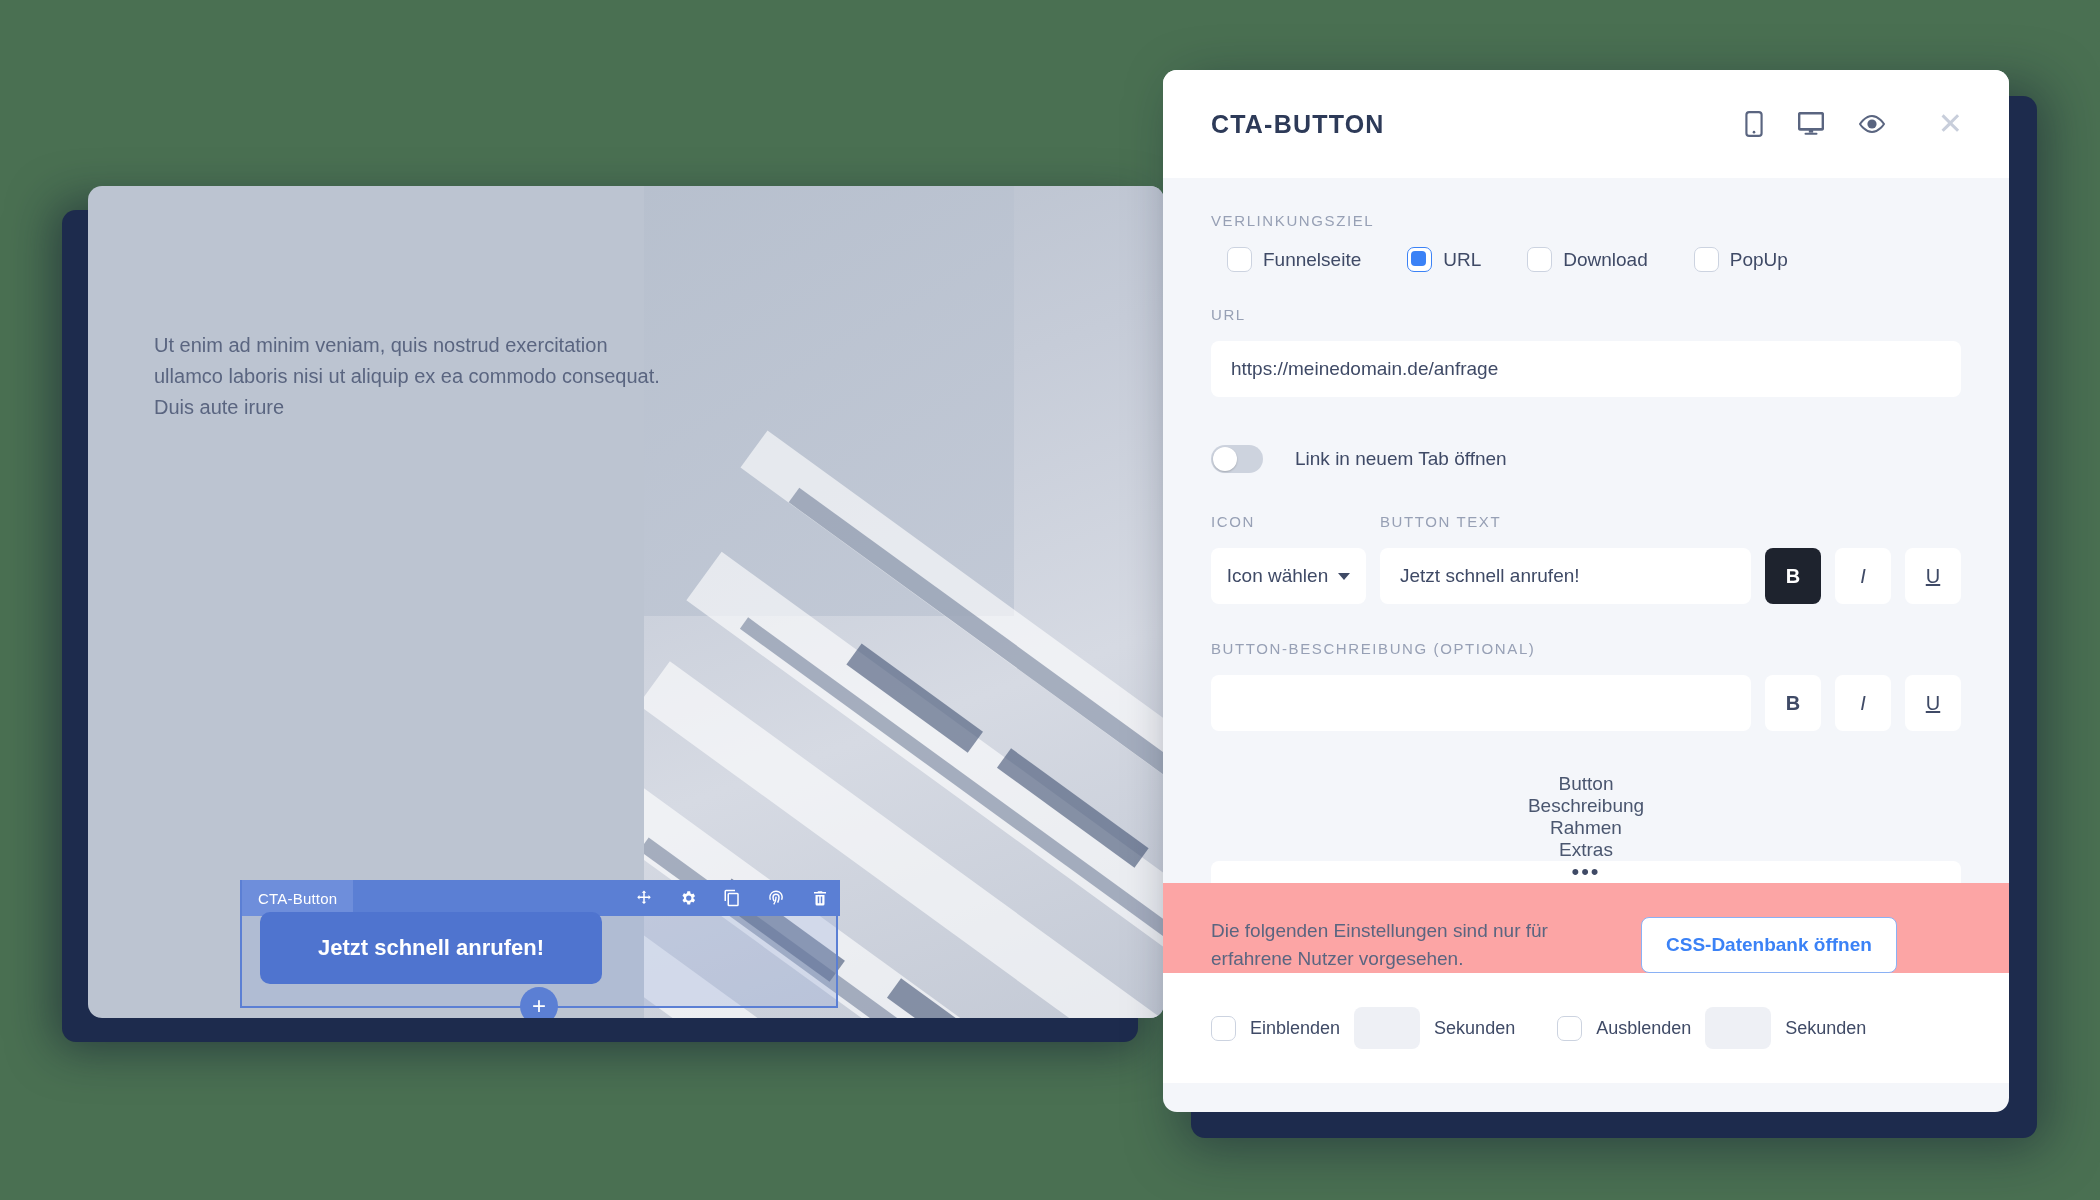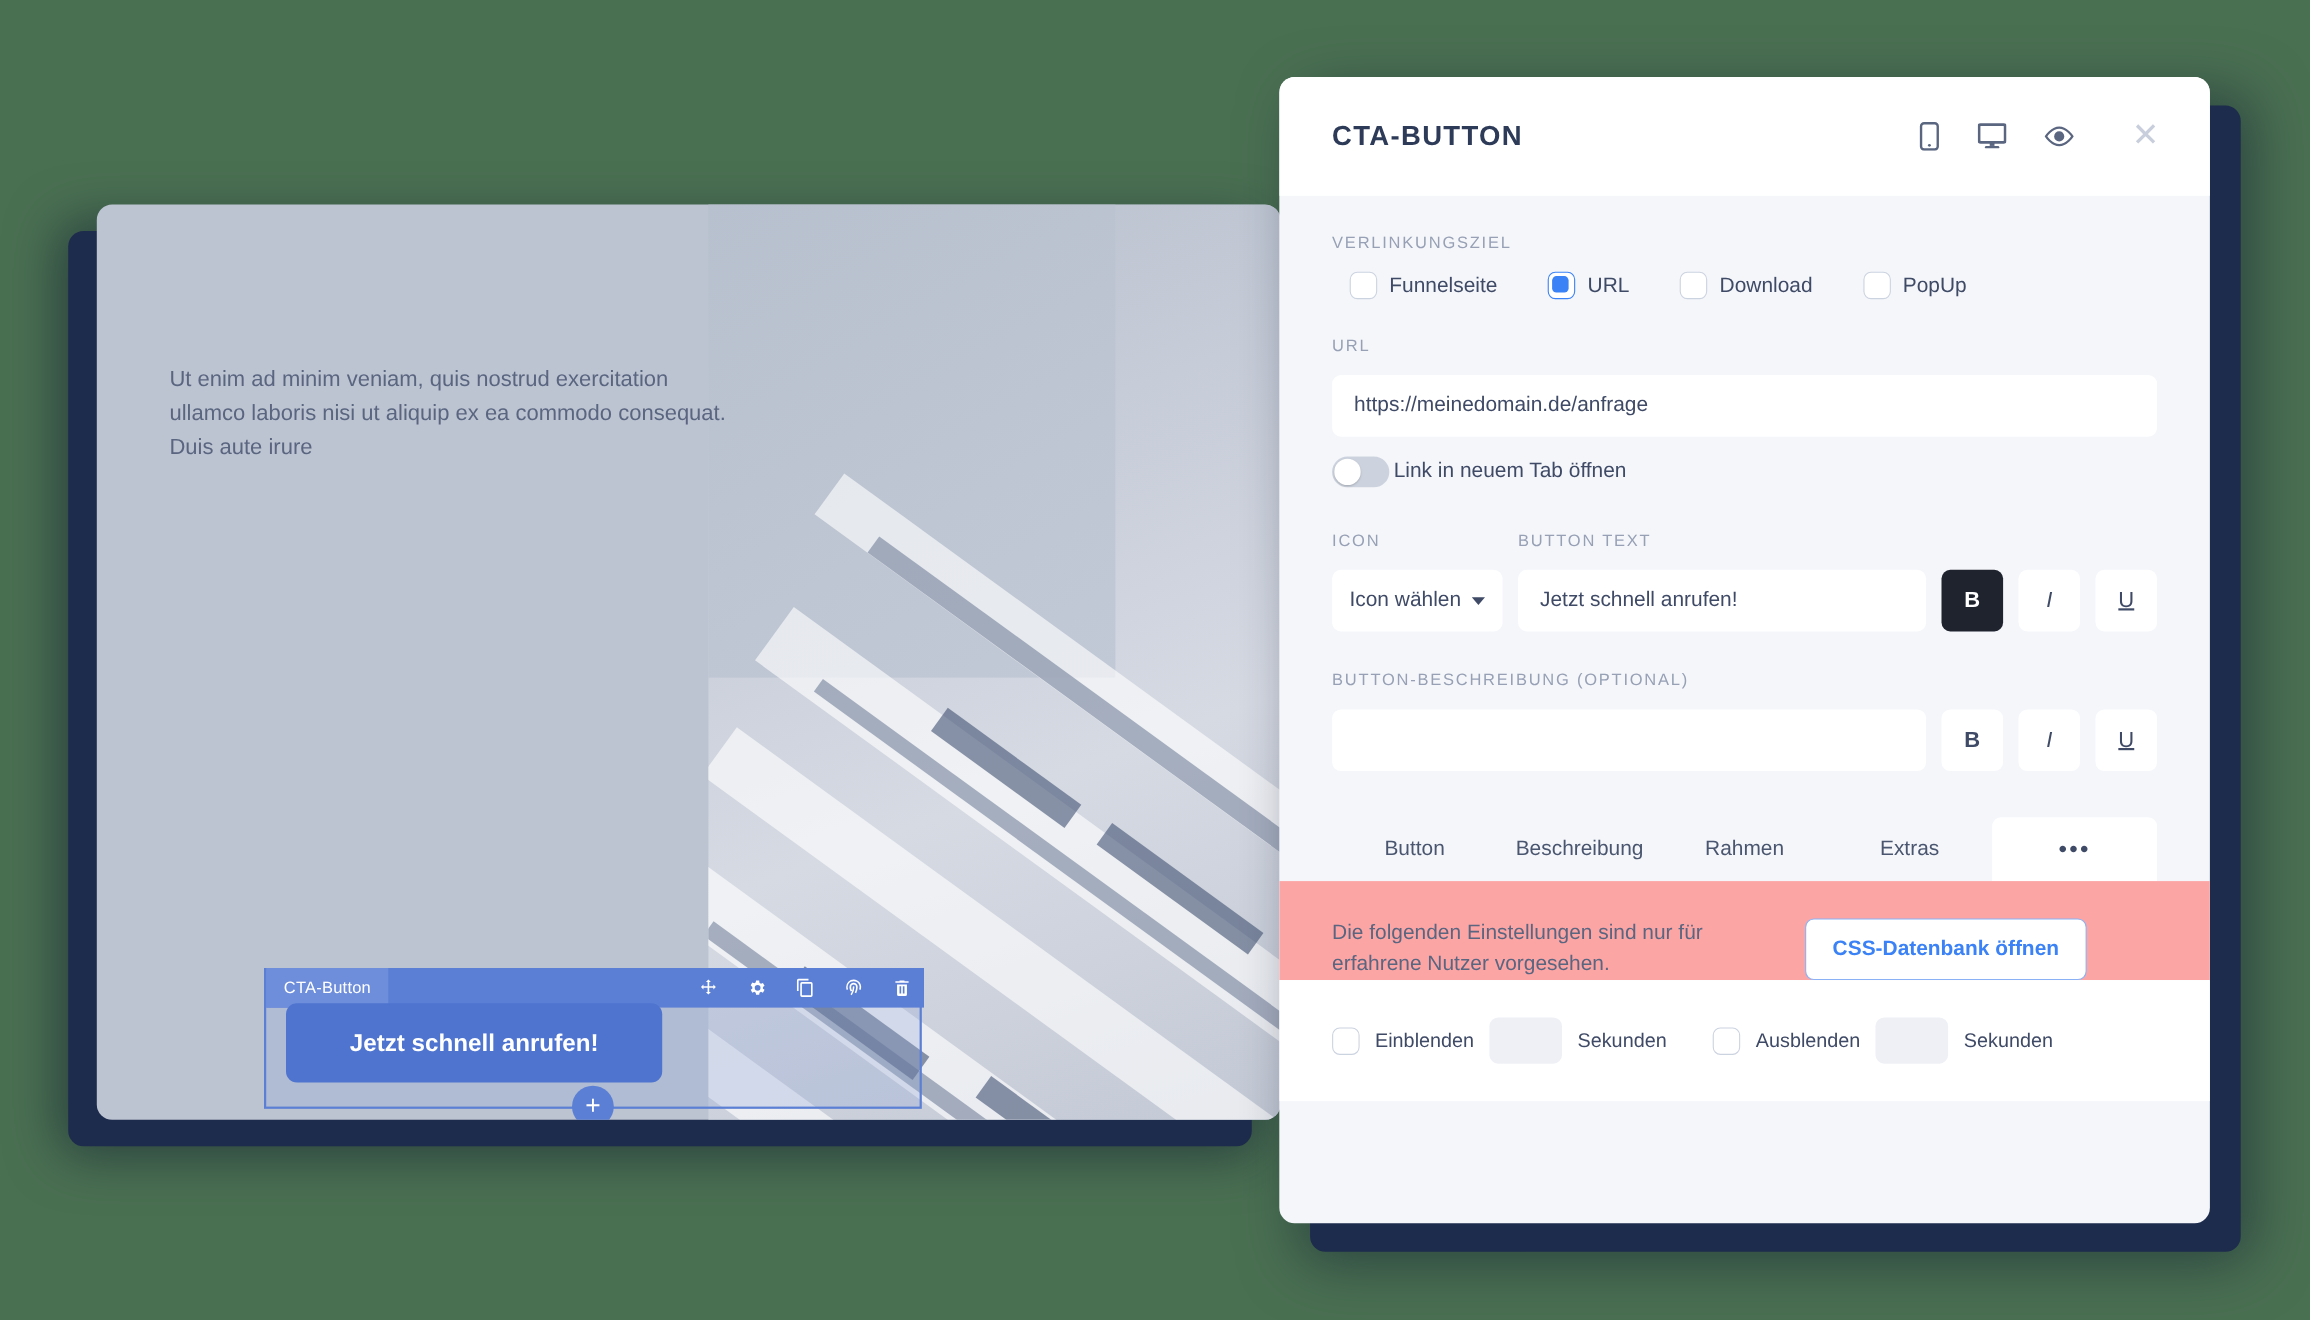--- a/index.html
+++ b/index.html
@@ -194,21 +194,21 @@
     background: #fff;
     border: none;
     border-radius: 8px;
     padding: 0 20px;
     font-size: 19px;
     color: #3f4a66;
     font-family: "Liberation Sans", sans-serif;
     outline: none;
   }
 
-  .toggle-row { display: flex; align-items: center; gap: 4px; margin: 18px 0 40px 0; }
+  .toggle-row { display: flex; align-items: center; gap: 32px; margin: 48px 0 40px 0; }
   .toggle {
     width: 52px; height: 28px;
     border-radius: 14px;
     background: #cdd3de;
     position: relative;
     flex: none;
     cursor: pointer;
   }
   .toggle .knob {
     position: absolute;
@@ -249,20 +249,21 @@
   .fmt-btn.italic { font-style: italic; }
   .fmt-btn.underline { text-decoration: underline; }
 
   #desc-section { margin-top: 36px; }
 
   #tabs-row {
     display: flex;
     margin-top: 42px;
     padding: 0 0 0 0;
     border-bottom: none;
+    flex-direction: column;
   }
   .tab {
     flex: 1;
     height: 58px;
     display: flex; align-items: center; justify-content: center;
     font-size: 19px; color: #4a566f;
     cursor: pointer;
   }
   .tab.active {
     background: #fff;

